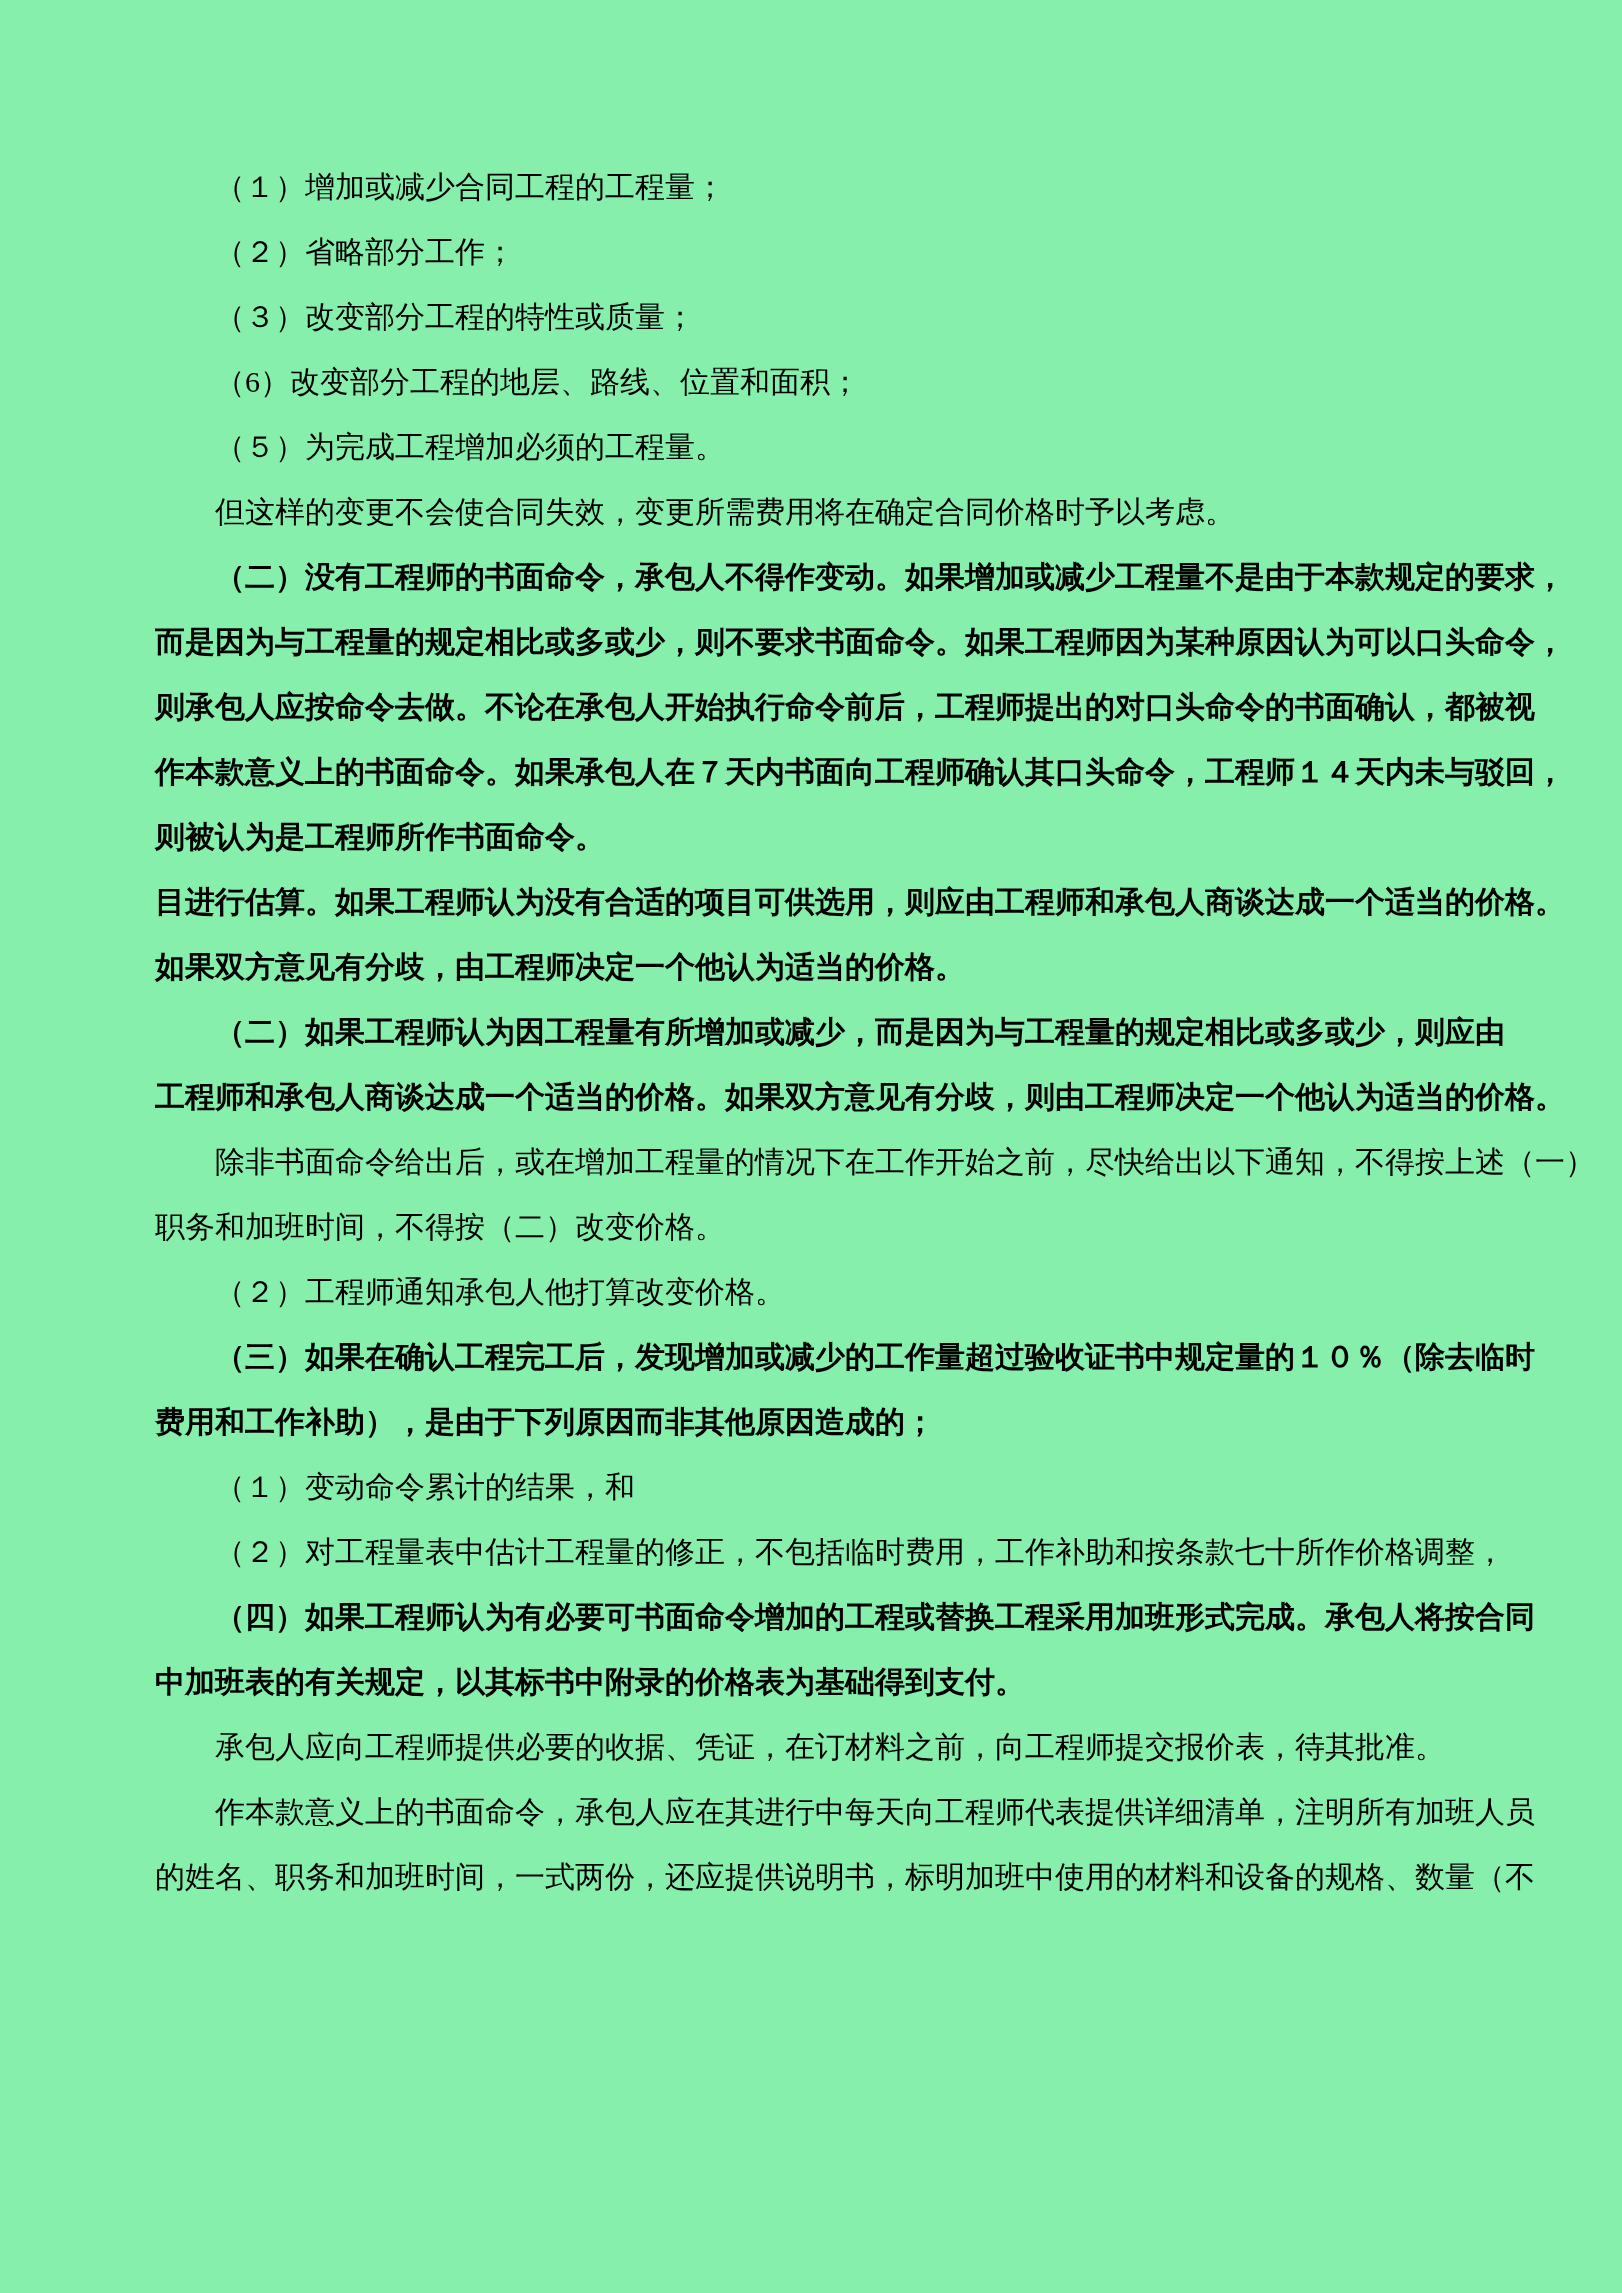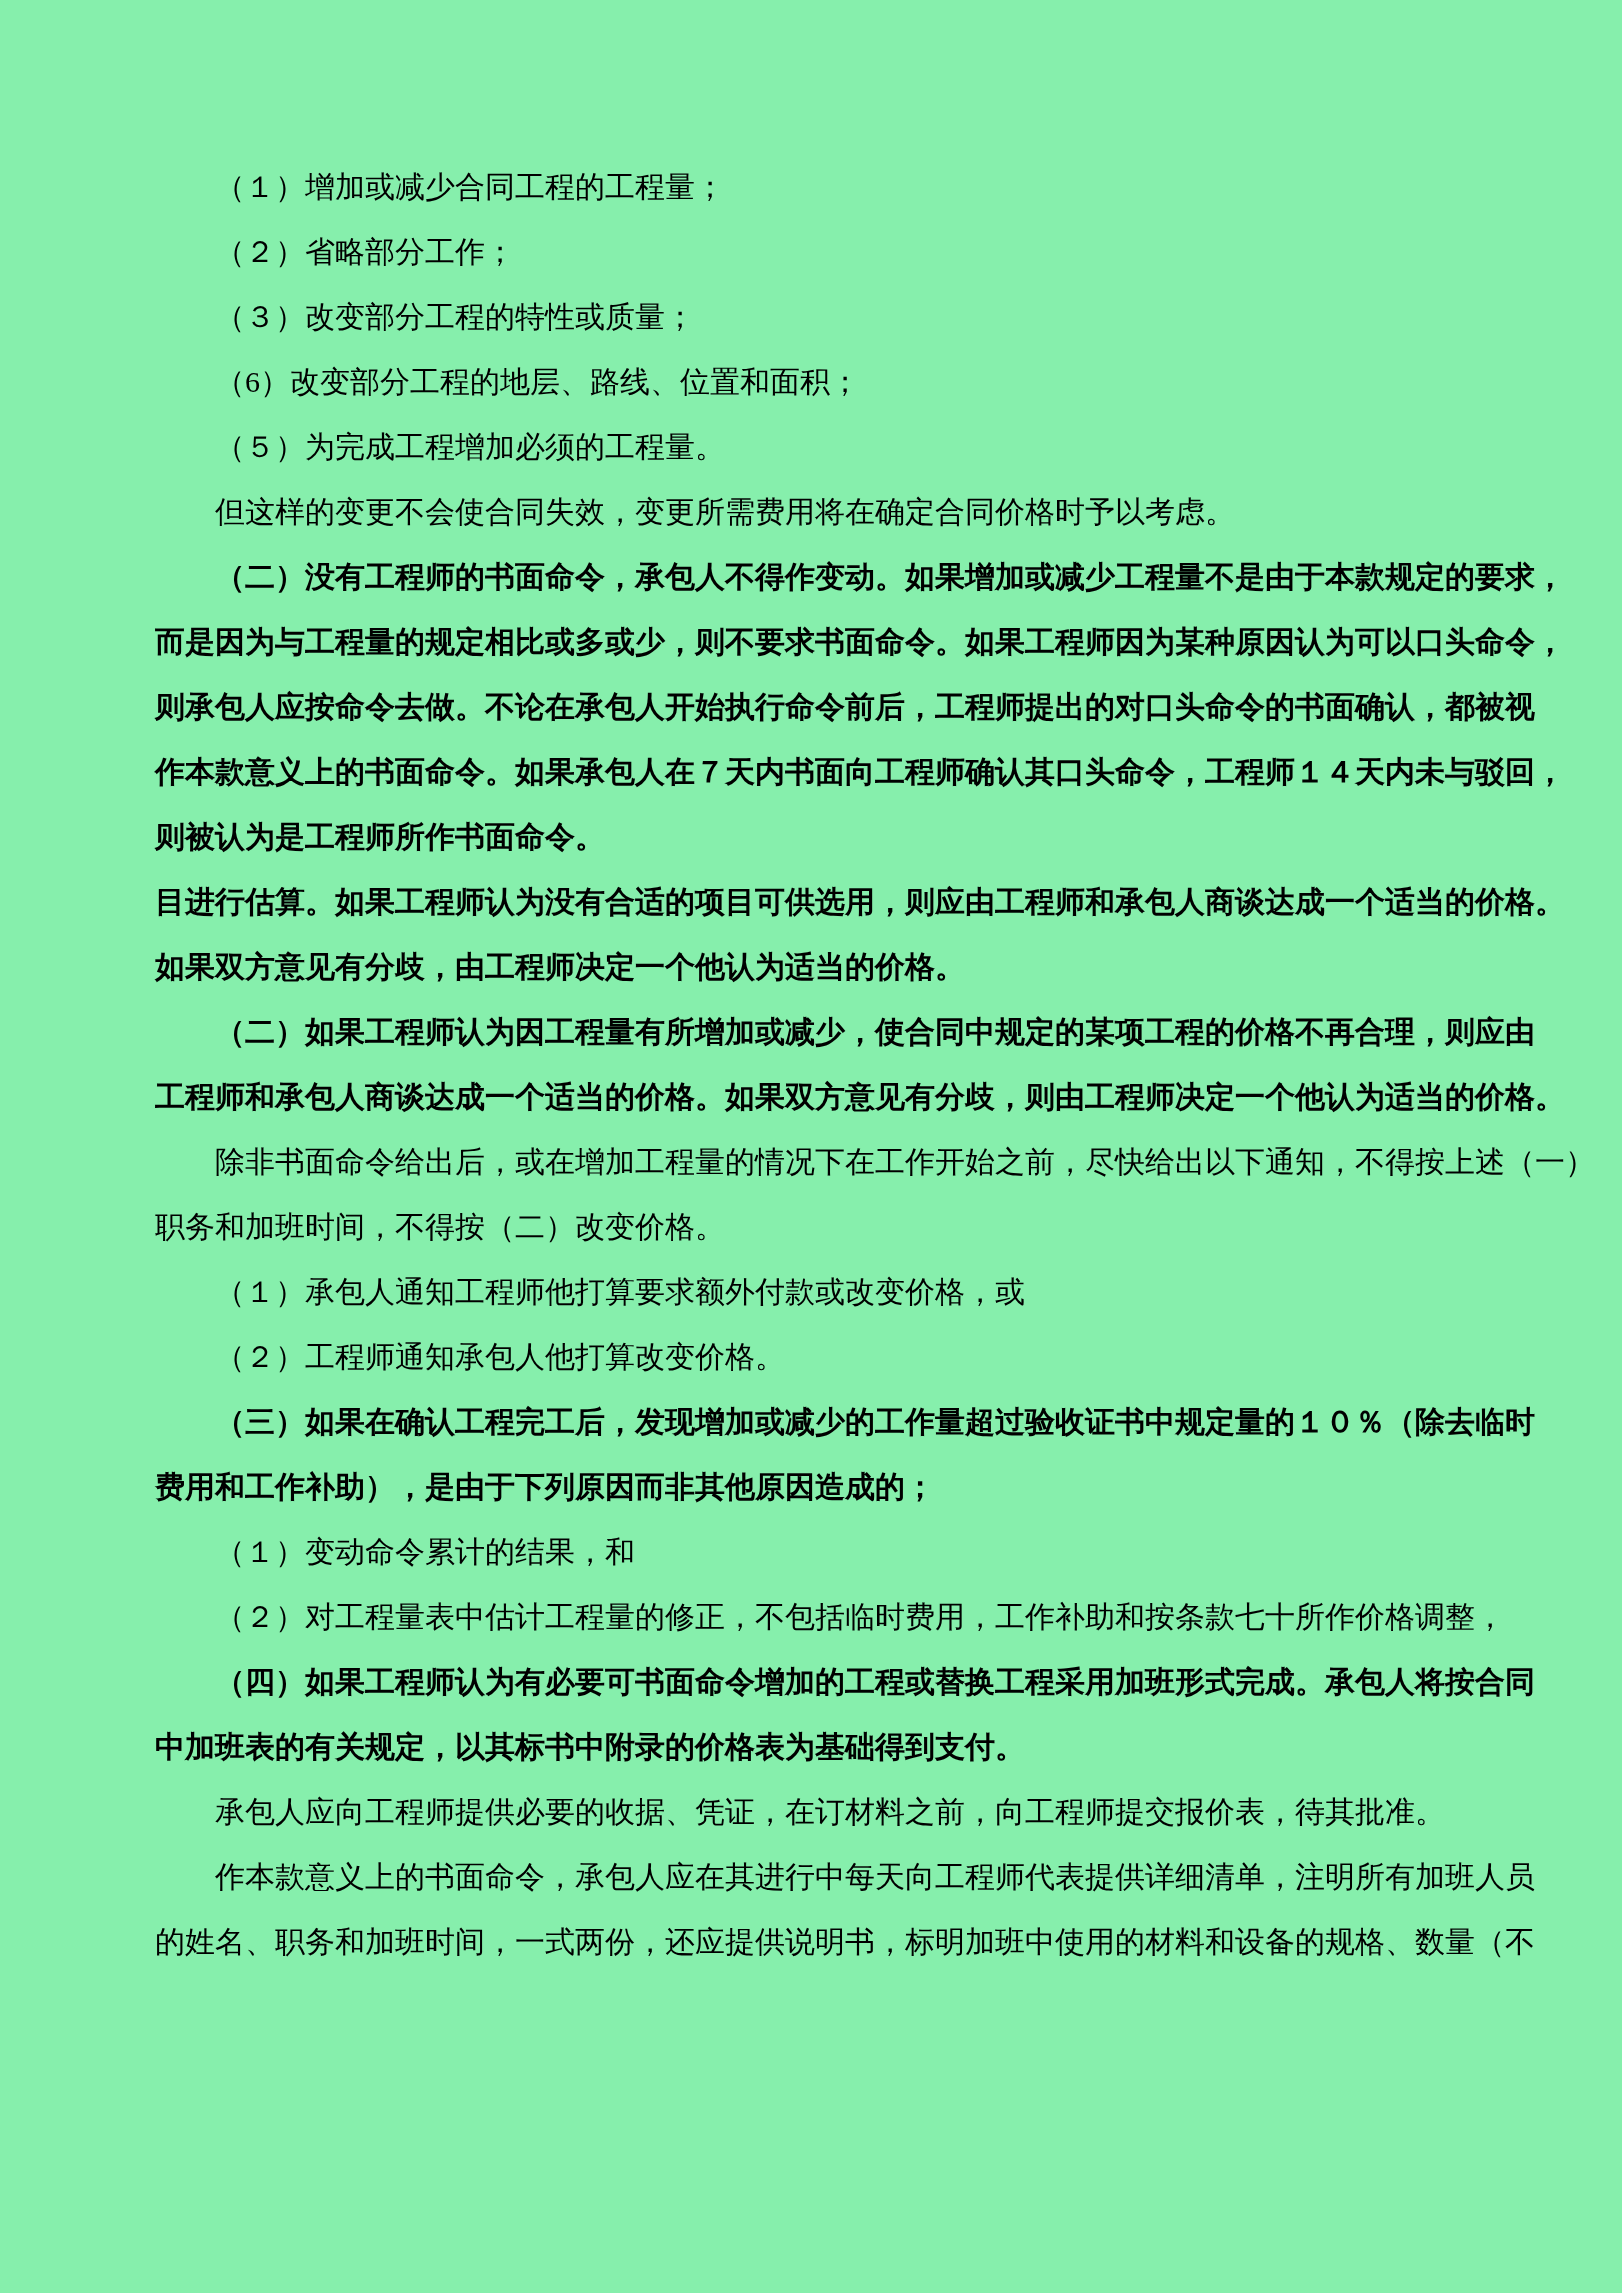--- a/index.html
+++ b/index.html
@@ -71,29 +71,26 @@
         <div class="line">而是因为与工程量的规定相比或多或少，则不要求书面命令。如果工程师因为某种原因认为可以口头命令，</div>
         <div class="line">则承包人应按命令去做。不论在承包人开始执行命令前后，工程师提出的对口头命令的书面确认，都被视</div>
         <div class="line">作本款意义上的书面命令。如果承包人在７天内书面向工程师确认其口头命令，工程师１４天内未与驳回，</div>
         <div class="line">则被认为是工程师所作书面命令。</div>
       </div>
       <div class="para bold">
         <div class="line">目进行估算。如果工程师认为没有合适的项目可供选用，则应由工程师和承包人商谈达成一个适当的价格。</div>
         <div class="line">如果双方意见有分歧，由工程师决定一个他认为适当的价格。</div>
       </div>
       <div class="para bold">
-        <div class="line indent">（二）如果工程师认为因工程量有所增加或减少，使合同中规定的某项工程的价格不再合理，则应由</div>
+        <div class="line indent">（二）如果工程师认为因工程量有所增加或减少，而是因为与工程量的规定相比或多或少，则应由</div>
         <div class="line">工程师和承包人商谈达成一个适当的价格。如果双方意见有分歧，则由工程师决定一个他认为适当的价格。</div>
       </div>
       <div class="para">
         <div class="line indent">除非书面命令给出后，或在增加工程量的情况下在工作开始之前，尽快给出以下通知，不得按上述（一）</div>
         <div class="line">职务和加班时间，不得按（二）改变价格。</div>
-      </div>
-      <div class="para">
-        <div class="line indent">（１）承包人通知工程师他打算要求额外付款或改变价格，或</div>
       </div>
       <div class="para">
         <div class="line indent">（２）工程师通知承包人他打算改变价格。</div>
       </div>
       <div class="para bold">
         <div class="line indent">（三）如果在确认工程完工后，发现增加或减少的工作量超过验收证书中规定量的１０％（除去临时</div>
         <div class="line">费用和工作补助），是由于下列原因而非其他原因造成的；</div>
       </div>
       <div class="para">
         <div class="line indent">（１）变动命令累计的结果，和</div>

